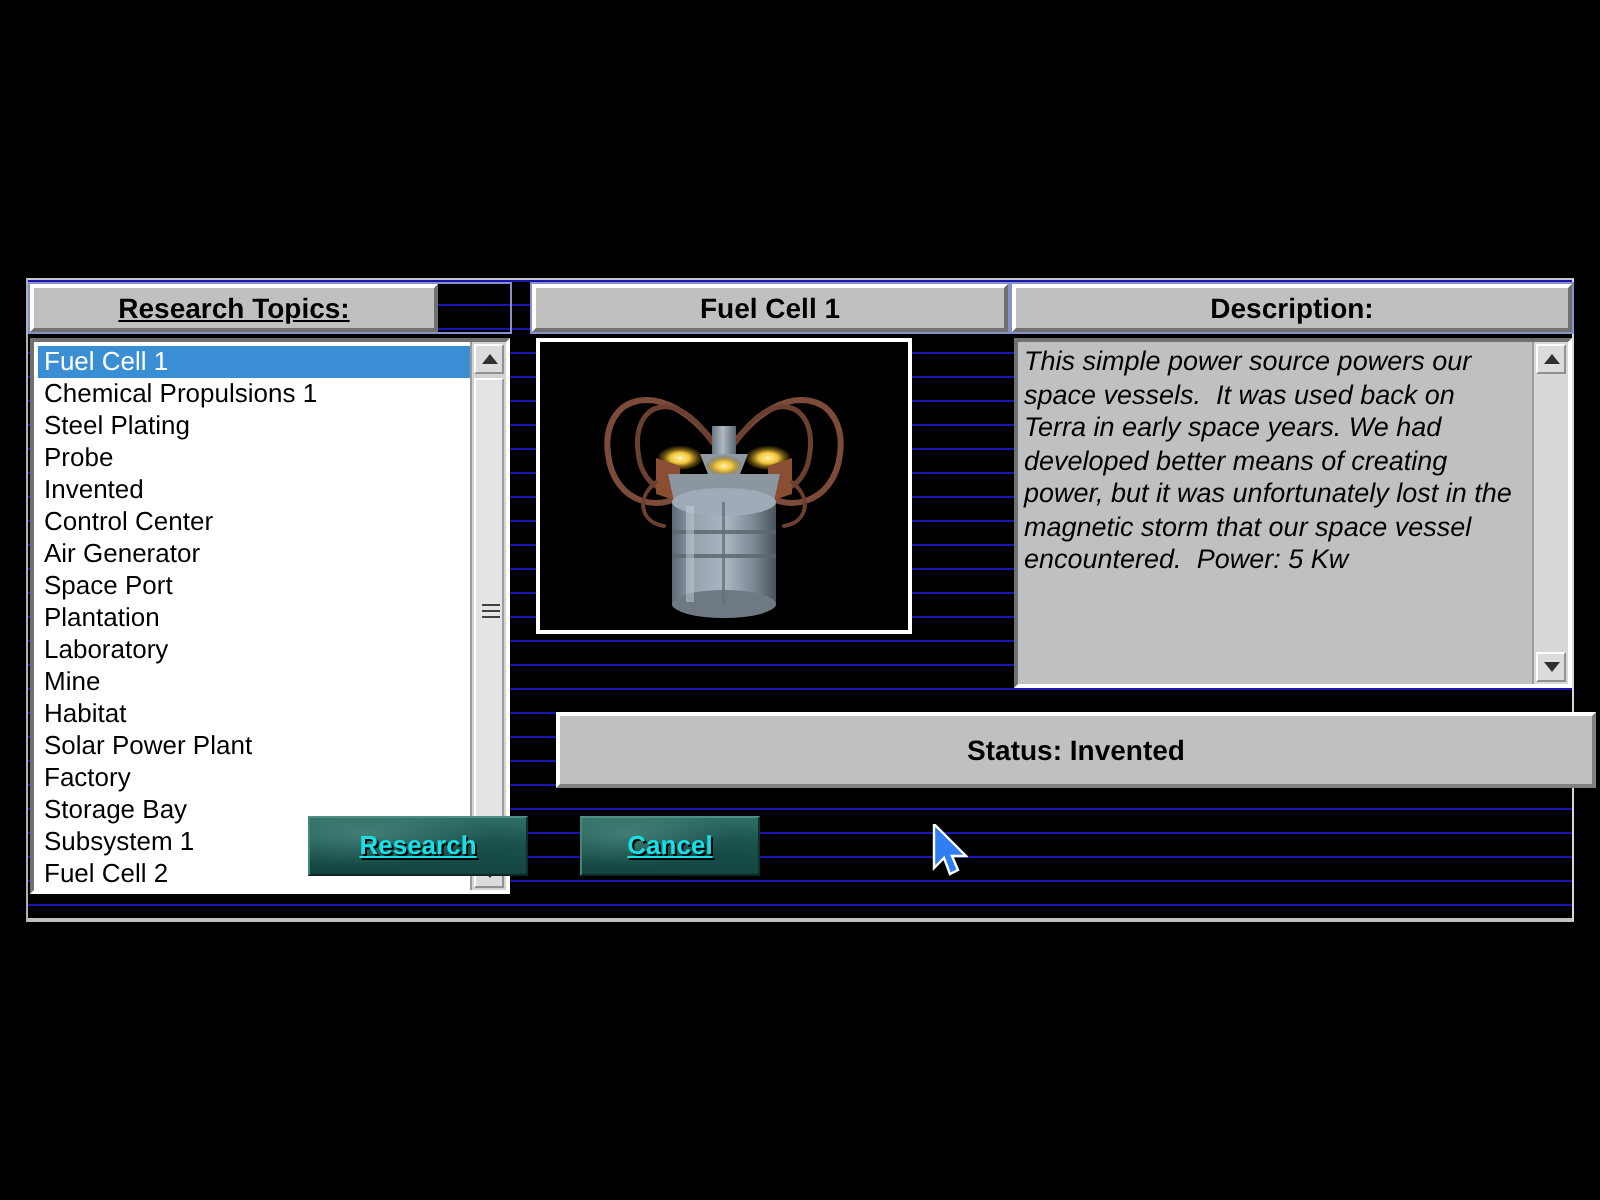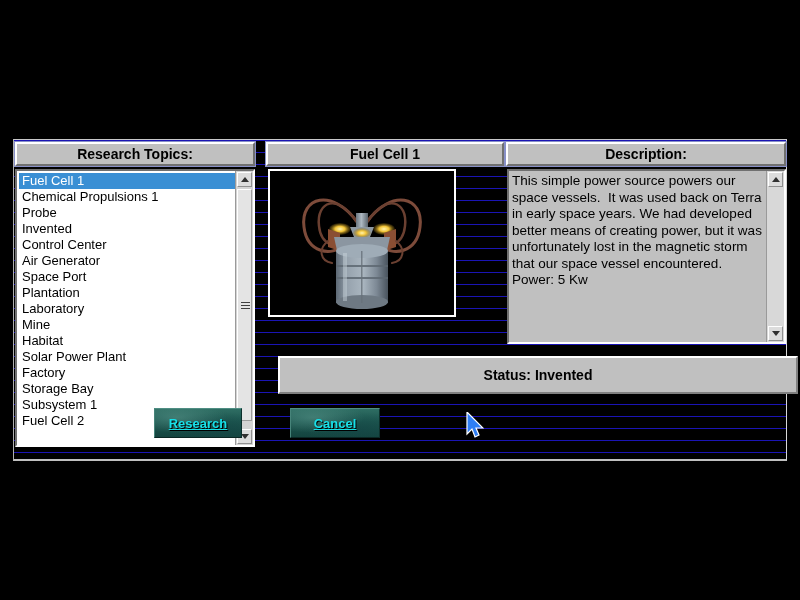--- a/index.html
+++ b/index.html
@@ -82,21 +82,21 @@
     position: absolute;
     background: #ffffff;
     border-top: 2px solid #707070;
     border-left: 2px solid #707070;
     border-right: 2px solid #ffffff;
     border-bottom: 2px solid #ffffff;
     box-sizing: border-box;
   }
 
   
-  #topics-header { left: 1px;  top: 2px;   width: 240px; }
+  #topics-header { left: 1px;  top: 2px;   width: 204px; text-decoration: underline; }
   #topics-list {
     left: 1px; top: 29px; width: 240px; height: 278px;
     overflow: hidden;
   }
   #topics-items {
     position: absolute;
     left: 2px; top: 2px;
     width: 216px;
     height: 274px;
     background: #ffffff;
@@ -178,20 +178,21 @@
     box-sizing: border-box;
     overflow: hidden;
   }
   #fuelcell { position: absolute; left: 0; top: 0; width: 184px; height: 144px; }
 
   
   #desc-header { left: 492px; top: 2px; width: 280px; }
   #desc-box {
     left: 493px; top: 29px; width: 279px; height: 175px;
     background: #c0c0c0;
+    font-style: italic;
   }
   #desc-text {
     position: absolute;
     left: 3px; top: 2px;
     width: 250px;
     font-size: 13.5px;
     line-height: 16.5px;
     color: #000000;
     white-space: pre-wrap;
     word-wrap: break-word;
@@ -232,21 +233,21 @@
     line-height: 28px;
     cursor: pointer;
   }
   .game-btn .label {
     color: #17e0e8;
     font-size: 13px;
     font-weight: bold;
     text-decoration: underline;
     text-shadow: 1px 1px 0 #000000;
   }
-  #research-btn { left: 140px; top: 268px; width: 88px; }
+  #research-btn { left: 140px; top: 268px; width: 110px; }
   #cancel-btn   { left: 276px; top: 268px; width: 90px; }
 
   
   #cursor {
     position: absolute;
     left: 466px; top: 412px;
     width: 18px; height: 28px;
     pointer-events: none;
     z-index: 50;
   }
@@ -259,20 +260,21 @@
   <div id="dialog">
     <div class="scanlines"></div>
 
     <div class="panel-header" id="topics-header">Research Topics:</div>
     <div class="outline" style="left:0px;top:1px;width:242px;height:26px;"></div>
 
     <div class="sunken" id="topics-list">
       <div id="topics-items">
           <div class="topic-row selected">Fuel Cell 1</div>
           <div class="topic-row">Chemical Propulsions 1</div>
+          <div class="topic-row">Steel Plating</div>
           <div class="topic-row">Probe</div>
           <div class="topic-row">Invented</div>
           <div class="topic-row">Control Center</div>
           <div class="topic-row">Air Generator</div>
           <div class="topic-row">Space Port</div>
           <div class="topic-row">Plantation</div>
           <div class="topic-row">Laboratory</div>
           <div class="topic-row">Mine</div>
           <div class="topic-row">Habitat</div>
           <div class="topic-row">Solar Power Plant</div>

